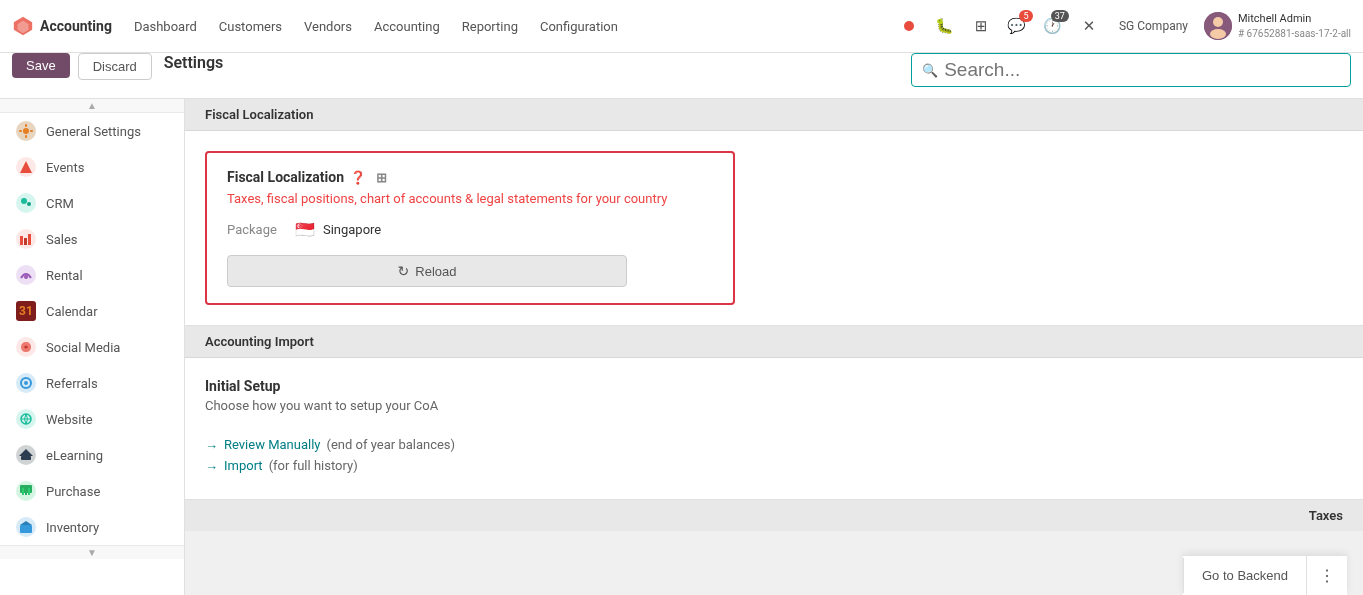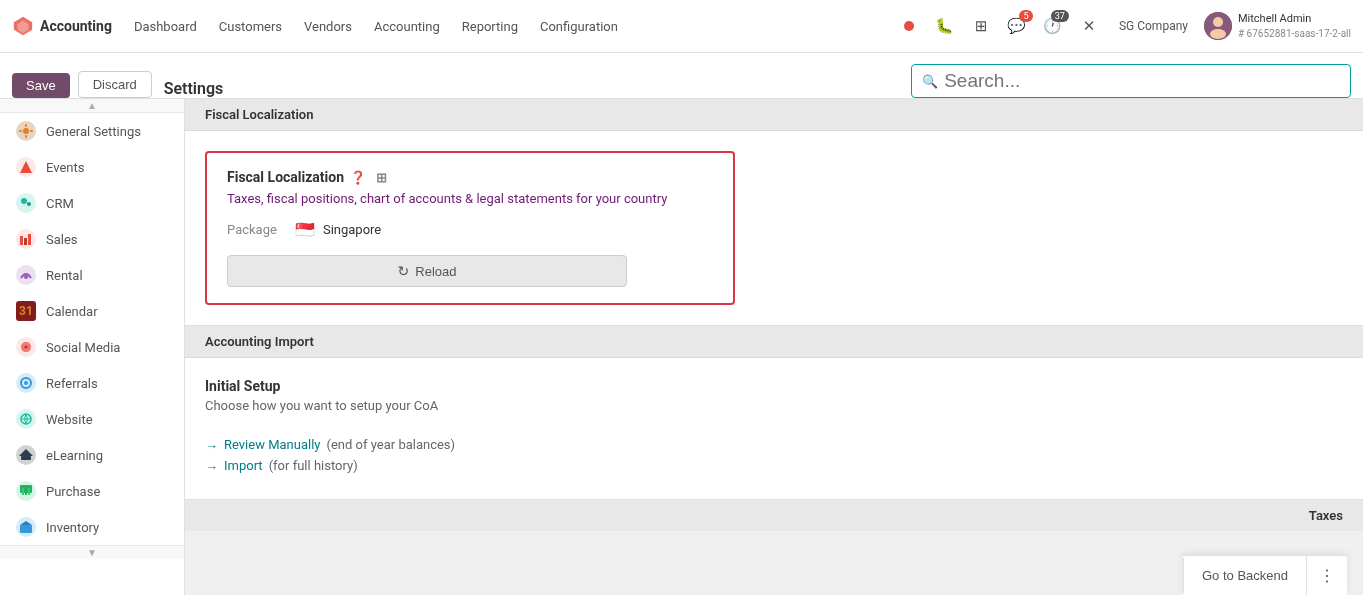--- a/index.html
+++ b/index.html
@@ -29,21 +29,21 @@
     }
     .nav-badge-red { background: #e74c3c; }
     .nav-company { font-size: 12px; color: #555; margin: 0 8px; }
     .nav-user { display: flex; align-items: center; gap: 6px; cursor: pointer; }
     .nav-avatar { width: 28px; height: 28px; border-radius: 50%; background: #875a7b; display: flex; align-items: center; justify-content: center; color: #fff; font-size: 11px; overflow: hidden; }
     .nav-user-info { font-size: 11px; line-height: 1.3; color: #333; }
     .nav-user-sub { font-size: 10px; color: #888; }
 
     
     .sub-toolbar {
-      display: flex; align-items: flex-end; background: #fff; height: 46px; padding: 0 12px;
+      display: flex; align-items: flex-start; background: #fff; height: 46px; padding: 0 12px;
       border-bottom: 1px solid #e0e0e0; gap: 8px;
     }
     .btn-save {
       background: #714b67; color: #fff; border: none; padding: 5px 14px; border-radius: 4px;
       cursor: pointer; font-size: 13px; font-weight: 500;
     }
     .btn-discard {
       background: #fff; color: #555; border: 1px solid #ccc; padding: 5px 14px; border-radius: 4px;
       cursor: pointer; font-size: 13px;
     }
@@ -80,21 +80,21 @@
     .section-body { background: #fff; padding: 20px; border-bottom: 1px solid #e0e0e0; }
 
     
     .fiscal-card {
       border: 2px solid #dc3545; border-radius: 4px; padding: 16px 20px; display: inline-block;
       min-width: 530px; background: #fff;
     }
     .fiscal-title { font-weight: 700; color: #333; font-size: 14px; display: flex; align-items: center; gap: 6px; margin-bottom: 6px; }
     .fiscal-help { color: #888; font-size: 13px; margin-right: 4px; cursor: pointer; }
     .fiscal-grid-icon { color: #888; font-size: 13px; cursor: pointer; }
-    .fiscal-desc { color: #701a75; font-size: 13px; margin-bottom: 14px; }
+    .fiscal-desc { color: #ef4444; font-size: 13px; margin-bottom: 14px; }
     .fiscal-package { display: flex; align-items: center; gap: 8px; margin-bottom: 16px; font-size: 13px; color: #555; }
     .package-label { color: #888; min-width: 60px; }
     .package-flag { font-size: 16px; }
     .package-name { color: #333; }
     .btn-reload {
       display: flex; align-items: center; justify-content: center; gap: 6px;
       background: #e8e8e8; border: 1px solid #ccc; border-radius: 4px; padding: 7px 20px;
       cursor: pointer; font-size: 13px; color: #555; width: 400px;
     }
 

